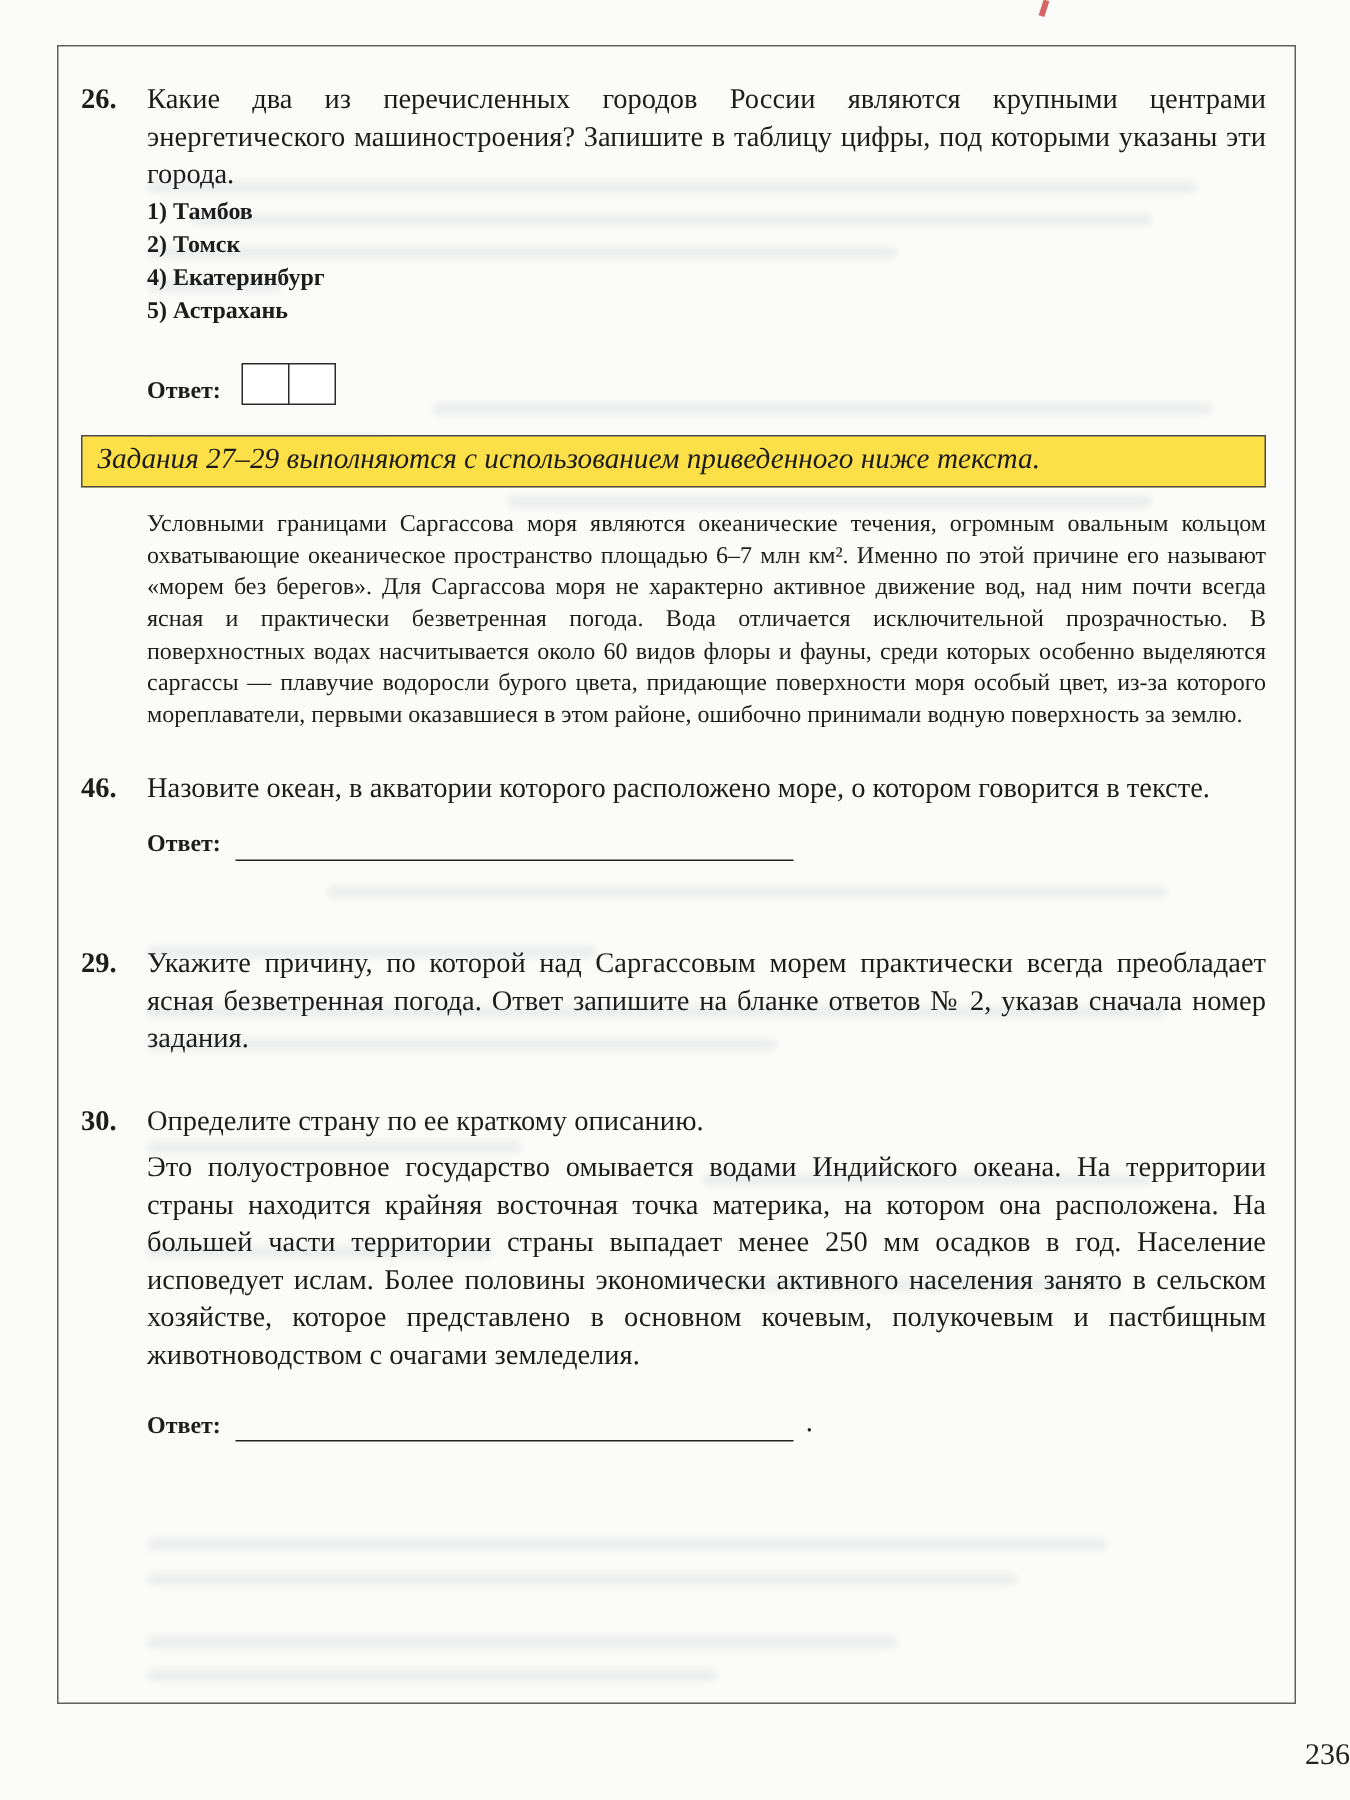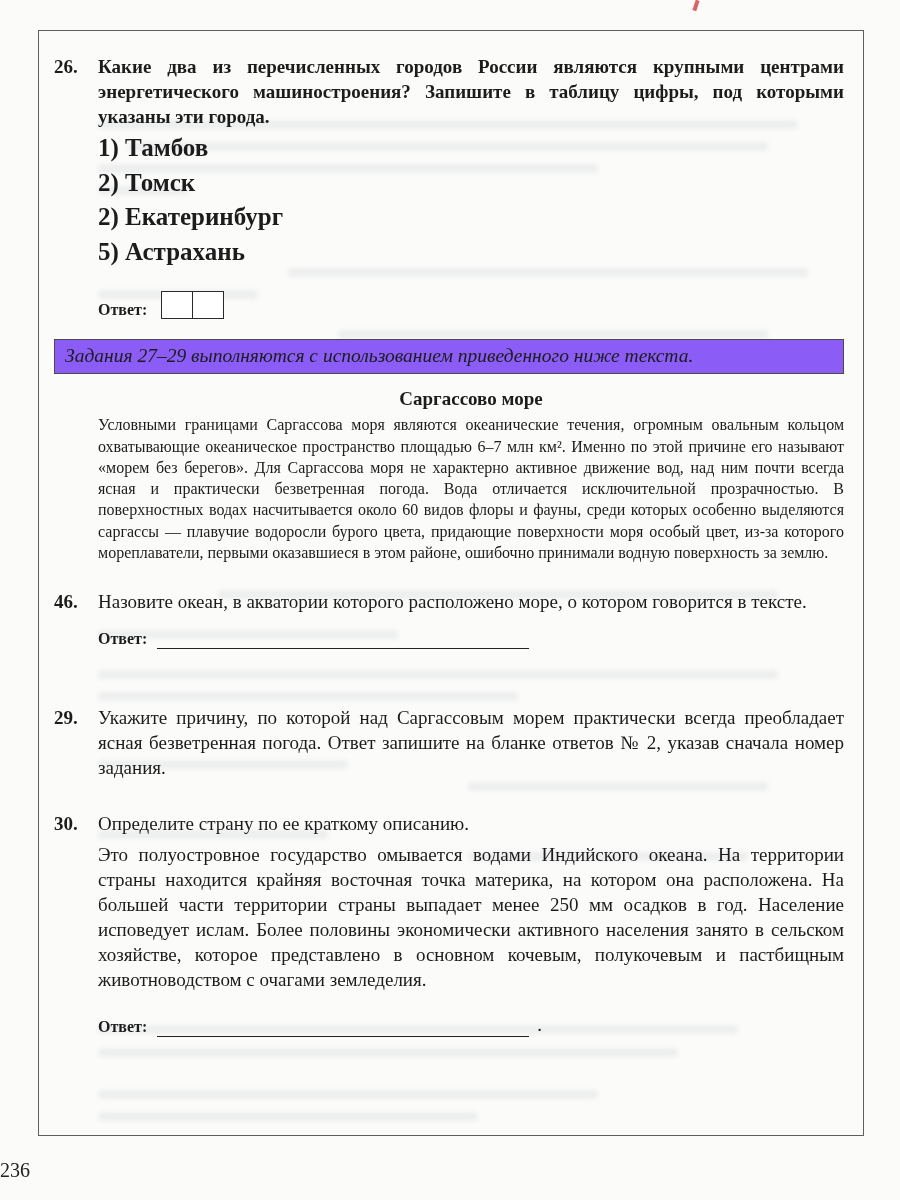--- a/index.html
+++ b/index.html
@@ -36,23 +36,23 @@
     font-weight:bold;
     font-size:19px;
     line-height:1.32;
   }
   .qbody{
     flex:1;
     font-size:19px;
     line-height:1.32;
     text-align:justify;
   }
-  .bold-stem{font-weight:bold;}
+  .bold-stem{font-weight:normal;}
   .options{margin-top:2px;}
-  .option{font-weight:bold;font-size:25px;line-height:1.38;}
+  .option{font-weight:bold;font-size:16px;line-height:1.38;}
   .answer-row{
     display:flex;
     align-items:flex-end;
     margin:22px 0 0 44px;
   }
   .answer-row-inline{
     display:flex;
     align-items:flex-end;
     margin-top:14px;
   }
@@ -81,40 +81,40 @@
   .answer-suffix{
     font-size:19px;
     margin-left:8px;
   }
   .banner{
     border:1.3px solid #4a4a4a;
     margin:20px 0 14px 0;
     padding:5px 10px 6px 10px;
     font-style:italic;
     font-size:19.5px;
-    background:#8b5cf6;
+    background:#fde047;
   }
   .passage-title{
     text-align:center;
     font-weight:bold;
     font-size:19px;
     margin:10px 0 4px 44px;
   }
   .passage-body{
     margin-left:44px;
     font-size:16px;
     line-height:1.33;
     text-align:justify;
   }
   .spacer-md{height:26px;}
   .page-number{
     position:absolute;
     left:0;right:0;
     bottom:18px;
-    text-align:left;
+    text-align:right;
     font-size:20px;
     color:#222;
   }
   
   .ghost{position:absolute;left:38px;top:30px;width:826px;height:1106px;pointer-events:none;overflow:hidden;}
   .ghost i{
     position:absolute;display:block;
     height:9px;border-radius:4px;
     background:#aeb6bf;
     opacity:.18;
@@ -160,37 +160,36 @@
 
 <div class="content">
 
   <div class="question">
     <div class="qnum">26.</div>
     <div class="qbody">
       <div class="bold-stem">Какие два из перечисленных городов России являются крупными центрами энергетического машиностроения? Запишите в таблицу цифры, под которыми указаны эти города.</div>
       <div class="options">
         <div class="option">1) Тамбов</div>
         <div class="option">2) Томск</div>
-        <div class="option">2) Екатеринбург</div>
+        <div class="option">4) Екатеринбург</div>
         <div class="option">5) Астрахань</div>
       </div>
     </div>
   </div>
 
   <div class="answer-row">
     <span class="answer-label">Ответ:</span>
     <span class="answer-cells">
       <span class="answer-cell"></span>
       <span class="answer-cell"></span>
     </span>
   </div>
 
   <div class="banner">Задания 27–29 выполняются с использованием приведенного ниже текста.</div>
 
-  <div class="passage-title">Саргассово море</div>
   <div class="passage-body">Условными границами Саргассова моря являются океанические течения, огромным овальным кольцом охватывающие океаническое пространство площадью 6–7 млн км². Именно по этой причине его называют «морем без берегов». Для Саргассова моря не характерно активное движение вод, над ним почти всегда ясная и практически безветренная погода. Вода отличается исключительной прозрачностью. В поверхностных водах насчитывается около 60 видов флоры и фауны, среди которых особенно выделяются саргассы — плавучие водоросли бурого цвета, придающие поверхности моря особый цвет, из-за которого мореплаватели, первыми оказавшиеся в этом районе, ошибочно принимали водную поверхность за землю.</div>
 
   <div class="spacer-md"></div>
 
   <div class="question">
     <div class="qnum">46.</div>
     <div class="qbody">
       <div>Назовите океан, в акватории которого расположено море, о котором говорится в тексте.</div>
       <div class="answer-row-inline">
         <span class="answer-label">Ответ:</span>

